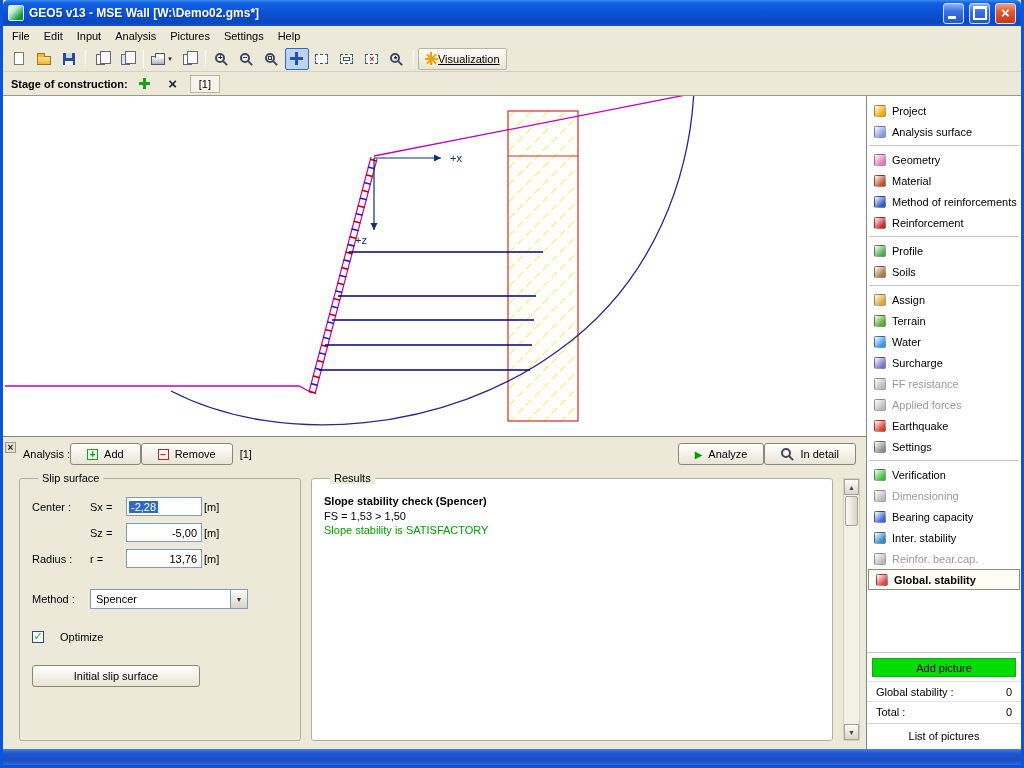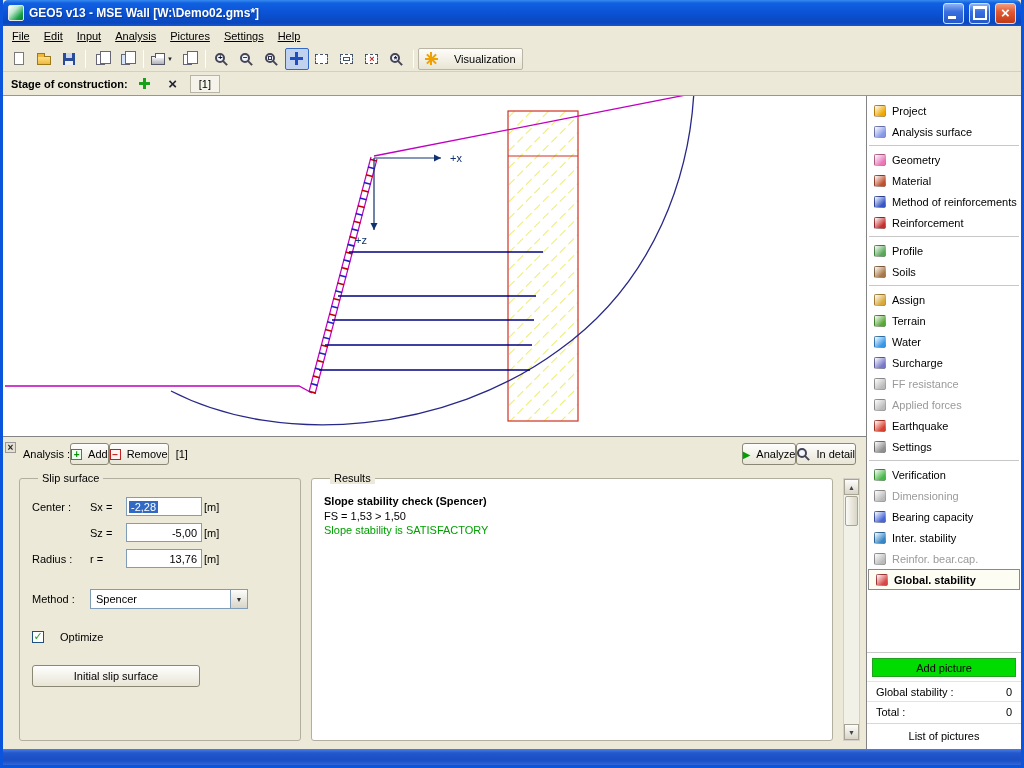--- a/index.html
+++ b/index.html
@@ -21,29 +21,29 @@
   .wbtn { width:21px; height:21px; flex:none; border:1px solid #cfe0ff; border-radius:3px;
     display:flex; align-items:center; justify-content:center; position:relative;
     background:linear-gradient(180deg,#8fb2f2 0%,#3a6fe0 40%,#2458c8 100%); }
   .wbtn-min::after { content:""; width:8px; height:3px; background:#fff; position:absolute; left:4px; bottom:4px; }
   .wbtn-max::after { content:""; width:10px; height:9px; border:2px solid #fff; border-top-width:3px; }
   .wbtn-close { background:linear-gradient(180deg,#f09e7e 0%,#e25a33 40%,#c03a16 100%); }
   .wbtn-close::after { content:"×"; color:#fff; font:bold 15px/14px "Liberation Sans",sans-serif; }
 
   
   .menubar { height:20px; flex:none; display:flex; align-items:center; padding:0 2px; background:#ece9d8; }
-  .menu-item { padding:2px 7px;text-decoration:underline; }
+  .menu-item { padding:2px 7px; }
 
   
   .toolbar { height:26px; flex:none; display:flex; align-items:center; gap:1px; padding:0 4px;
     background:#ece9d8; border-bottom:1px solid #d4d0c0; }
   .tb-btn { min-width:24px; height:22px; display:flex; align-items:center; justify-content:center;
     border:1px solid transparent; border-radius:2px; padding:0 2px; }
   .tb-btn.active { border-color:#316ac5; background:#c1d2ee; }
-  .tb-btn.tb-labeled { padding:0 6px; gap:16px; border-color:#b9b5a4; background:linear-gradient(180deg,#fdfcf9,#e9e5d4); }
+  .tb-btn.tb-labeled { padding:0 6px; gap:0; border-color:#b9b5a4; background:linear-gradient(180deg,#fdfcf9,#e9e5d4);text-decoration:underline; }
   .tb-sep { width:1px; height:18px; background:#b4b0a0; border-right:1px solid #fff; margin:0 3px; }
   .tbi { display:inline-flex; align-items:center; justify-content:center; }
 
   .ic-page { width:10px; height:13px; background:#fff; border:1px solid #7a7a7a; }
   .ic-folder { width:14px; height:9px; background:linear-gradient(#ffe08a,#efb83c); border:1px solid #9c7a18; position:relative; margin-top:3px; }
   .ic-folder::before { content:""; position:absolute; top:-4px; left:-1px; width:6px; height:3px; background:#efb83c; border:1px solid #9c7a18; border-bottom:none; }
   .ic-floppy { width:12px; height:12px; background:#2a4a9a; position:relative; }
   .ic-floppy::before { content:""; position:absolute; top:0; left:3px; width:6px; height:5px; background:#cdd6ea; }
   .ic-floppy::after { content:""; position:absolute; bottom:0; left:2px; width:8px; height:4px; background:#eef0f6; }
   .ic-pages { position:relative; width:9px; height:11px; background:#fff; border:1px solid #667; z-index:0; margin:2px 3px 0 0; }
@@ -101,21 +101,21 @@
   .pic-row { display:flex; justify-content:space-between; padding:4px 9px 3px; border-top:1px solid #e4e4e4; }
   .pic-list-btn { text-align:center; padding:6px 0 4px; border-top:1px solid #d8d8d8; margin-top:2px; }
 
   
   .analysis { flex:1; background:#ece9d8; border-top:1px solid #848484; position:relative;
     display:flex; flex-direction:column; min-height:0; padding:0 6px 8px 16px; }
   .panel-close { position:absolute; left:2px; top:5px; width:11px; height:11px; display:flex;
     align-items:center; justify-content:center; border:1px solid #999; background:#e4e1d2; }
   .panel-close::after { content:"×"; font:bold 10px/9px "Liberation Sans",sans-serif; color:#222; }
   .an-header { height:32px; flex:none; display:flex; align-items:center; gap:0; padding:2px 4px 0; }
-  .btn { display:inline-flex; align-items:center; justify-content:center; gap:6px; height:22px; padding:0 0;
+  .btn { display:inline-flex; align-items:center; justify-content:center; gap:6px; height:22px; padding:0 16px;
     border:1px solid #8a8775; border-radius:3px; background:linear-gradient(180deg,#fefefe,#e8e5d5); font-size:11px; }
   .ic-addbox { width:11px; height:11px; border:1px solid #18a018; background:#f0fff0; position:relative; }
   .ic-addbox::before { content:"+"; position:absolute; inset:0; text-align:center; font:bold 10px/9px "Liberation Sans",sans-serif; color:#089008; }
   .ic-rembox { width:11px; height:11px; border:1px solid #c02020; background:#fff2f0; position:relative; }
   .ic-rembox::before { content:"−"; position:absolute; inset:0; text-align:center; font:bold 10px/9px "Liberation Sans",sans-serif; color:#c02020; }
   .ic-play::before { content:"▶"; color:#00a000; font-size:10px; }
   .an-tab { padding:2px 7px; }
   .an-spacer { flex:1; }
 
   .an-body { flex:1; display:flex; gap:10px; padding-top:9px; min-height:0; }

